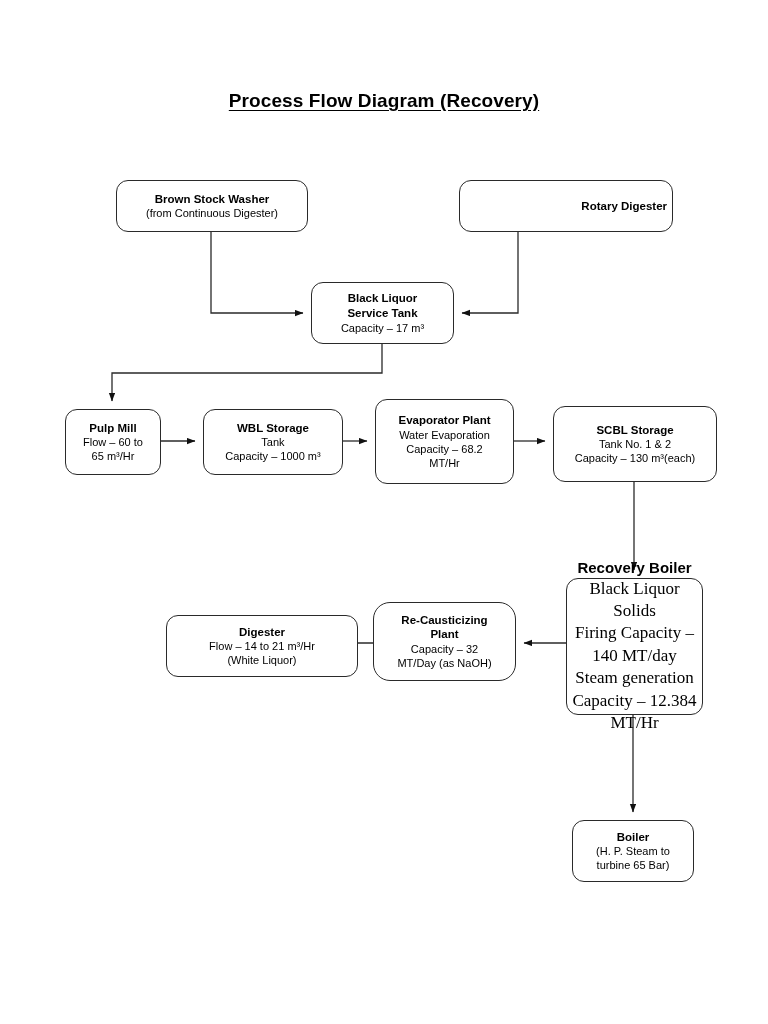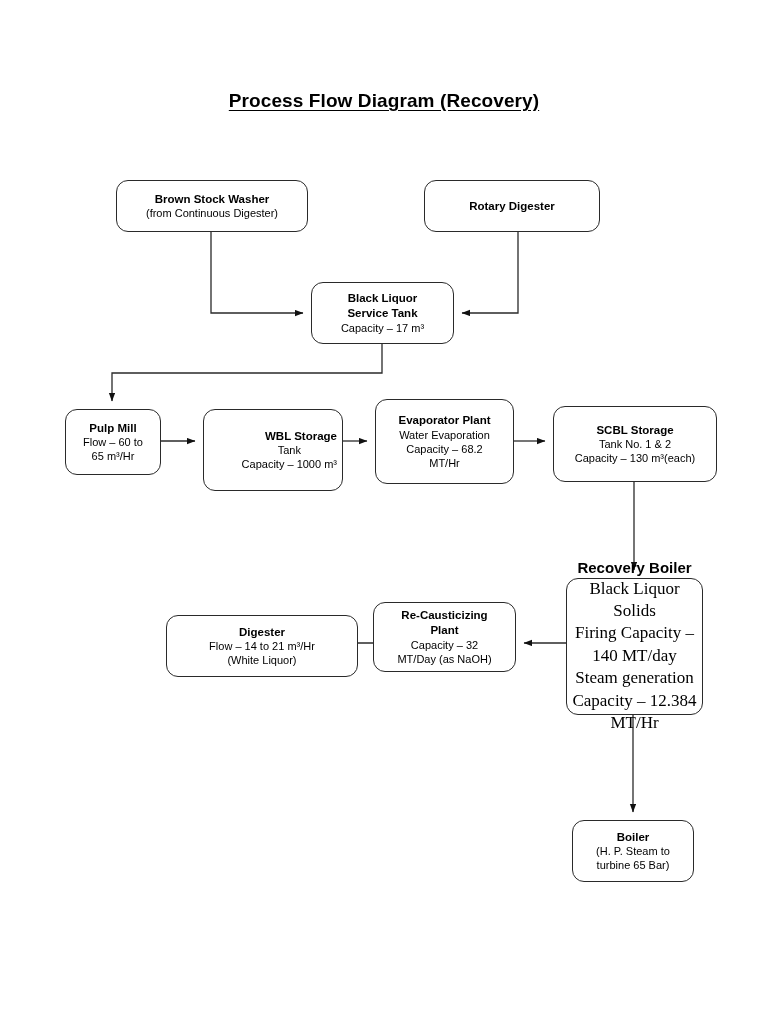--- a/index.html
+++ b/index.html
@@ -94,38 +94,38 @@
       <path d="M373,643 L336,643" marker-end="url(#arrow)"></path>
       <path d="M633,715 L633,812" marker-end="url(#arrow)"></path>
     </g>
   </svg>
 
   <div class="node" style="left: 116px; top: 180px; width: 192px; height: 52px;">
     <div class="ttl">Brown Stock Washer</div>
     <div class="sub">(from Continuous Digester)</div>
   </div>
 
-  <div class="node" style="left: 424px; top: 180px; width: 176px; height: 52px;">
+  <div class="node" style="left: 459px; top: 180px; width: 214px; height: 52px; align-items: flex-end;">
     <div class="ttl">Rotary Digester</div>
 
   </div>
 
   <div class="node" style="left: 311px; top: 282px; width: 143px; height: 62px;">
     <div class="ttl">Black Liquor
 Service Tank</div>
     <div class="sub">Capacity – 17 m³</div>
   </div>
 
   <div class="node" style="left: 65px; top: 409px; width: 96px; height: 66px;">
     <div class="ttl">Pulp Mill</div>
     <div class="sub">Flow – 60 to
 65 m³/Hr</div>
   </div>
 
-  <div class="node" style="left: 203px; top: 409px; width: 140px; height: 82px; align-items: flex-end;">
+  <div class="node" style="left: 203px; top: 409px; width: 140px; height: 66px;">
     <div class="ttl">WBL Storage</div>
     <div class="sub">Tank
 Capacity – 1000 m³</div>
   </div>
 
   <div class="node" style="left: 375px; top: 399px; width: 139px; height: 85px;">
     <div class="ttl">Evaporator Plant</div>
     <div class="sub">Water Evaporation
 Capacity – 68.2
 MT/Hr</div>
@@ -140,21 +140,21 @@
   <div class="node big" style="left: 566px; top: 578px; width: 137px; height: 137px;">
     <div class="ttl">Recovery Boiler</div>
     <div class="sub">Black Liquor Solids
 Firing Capacity –
 140 MT/day
 Steam generation
 Capacity – 12.384
 MT/Hr</div>
   </div>
 
-  <div class="node" style="left: 373px; top: 602px; width: 143px; height: 70px;">
+  <div class="node" style="left: 373px; top: 602px; width: 143px; height: 79px; border-radius: 17px;">
     <div class="ttl">Re-Causticizing
 Plant</div>
     <div class="sub">Capacity – 32
 MT/Day (as NaOH)</div>
   </div>
 
   <div class="node" style="left: 166px; top: 615px; width: 192px; height: 62px;">
     <div class="ttl">Digester</div>
     <div class="sub">Flow – 14 to 21 m³/Hr
 (White Liquor)</div>

